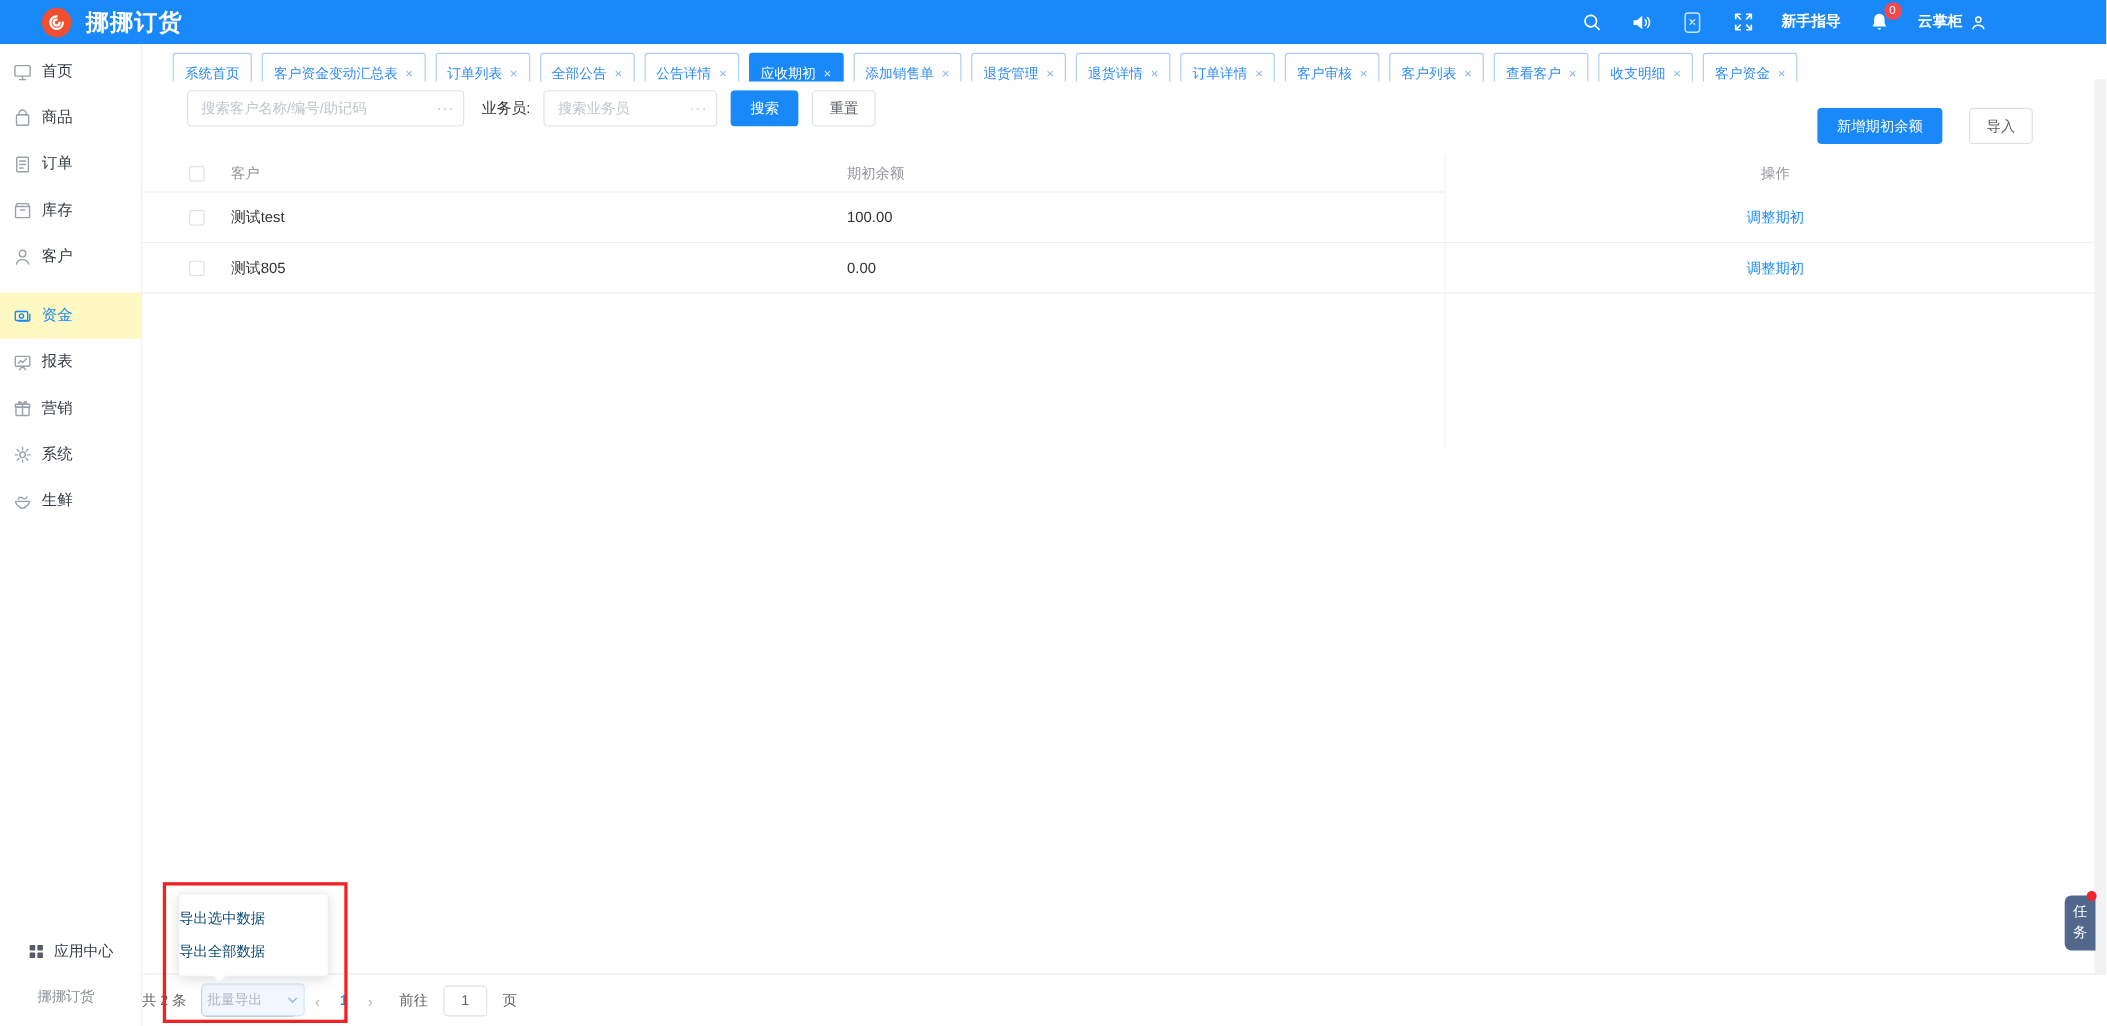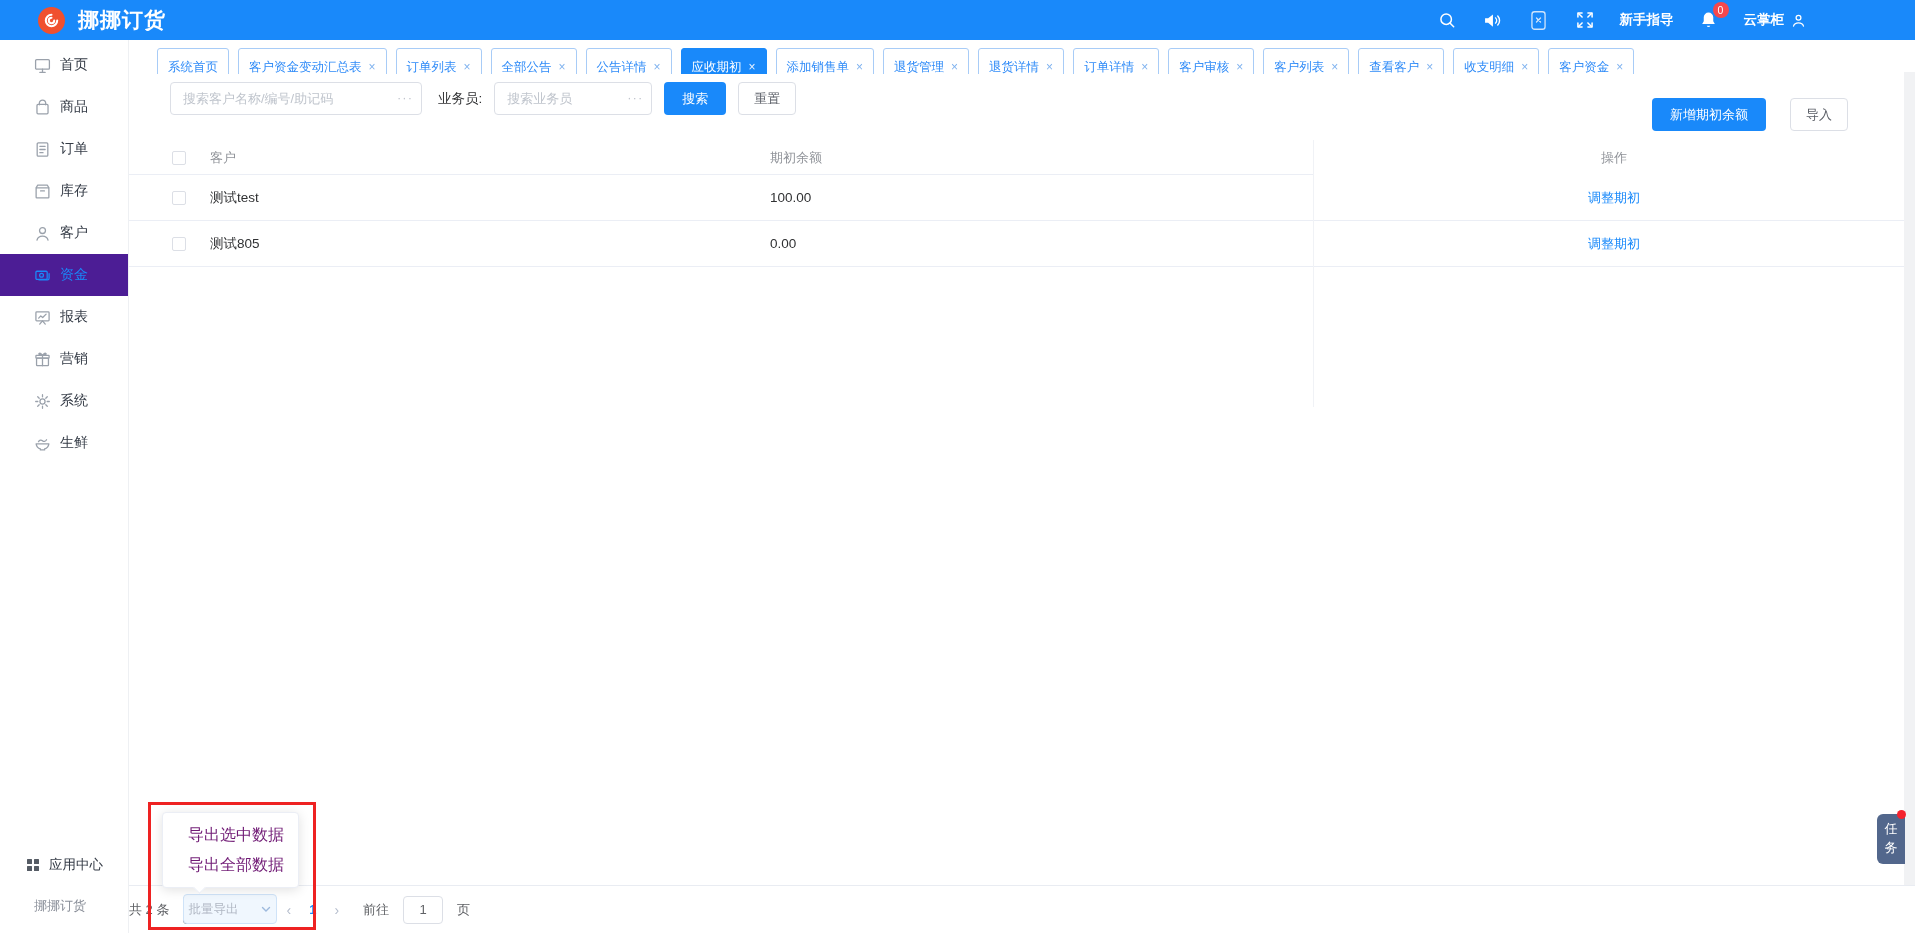--- a/index.html
+++ b/index.html
@@ -18,24 +18,24 @@
   .h-ic { width:22px; height:22px; display:flex; align-items:center; justify-content:center; cursor:pointer; }
   .bell-wrap { position:relative; }
   .badge { position:absolute; top:-7px; right:-9px; min-width:16px; height:16px; padding:0 4px;
     background:#f5484d; border-radius:9px; font-size:10.5px; line-height:16px; text-align:center; color:#fff; }
   .account { display:flex; align-items:center; gap:6px; cursor:pointer; }
 
   
   .sidebar { position:absolute; left:0; top:40px; width:129px; bottom:0; background:#fff;
     border-right:1px solid #eef0f3; z-index:20; }
   .side-list { padding-top:4px; }
-  .side-item { height:42px; display:flex; align-items:center; gap:9px; padding-left:34px;
+  .side-item { height:42px; display:flex; align-items:center; gap:9px; padding-left:12px;
     color:#333a45; font-size:14px; cursor:pointer; }
   .side-item .side-ic { color:#9aa1ab; display:flex; }
-  .side-item.active { background:#4c1d95; color:#1989fa; }
+  .side-item.active { background:#fef9c3; color:#1989fa;margin-top:12px; }
   .side-item.active .side-ic { color:#1989fa; }
   .side-bottom { position:absolute; bottom:0; left:0; width:100%; padding-bottom:12px; }
   .app-center { height:40px; display:flex; align-items:center; gap:9px; padding-left:26px;
     font-size:13.5px; color:#333a45; cursor:pointer; }
   .app-center .side-ic { color:#555b64; display:flex; }
   .side-brand { padding:12px 0 6px 34px; color:#8a8f99; font-size:13px; }
 
   
   .content { position:absolute; left:129px; top:40px; right:0; bottom:0; background:#fff; }
 
@@ -90,22 +90,22 @@
   .goto-input { width:40px; height:28px; border:1px solid #dcdfe6; border-radius:4px;
     text-align:center; font-size:13px; color:#606266; outline:none; font-family:inherit; }
 
   
   .export-btn { position:absolute; left:54px; bottom:9px; width:94px; height:30px;
     background:#f0f7fe; border:1px solid #cfe3f8; border-radius:4px; display:flex;
     align-items:center; justify-content:center; gap:21px; font-size:12.5px; color:#b0b7c3; cursor:pointer; }
   .export-pop { position:absolute; left:33px; top:772px; width:137px; background:#fff;
     border:1px solid #ebeef5; border-radius:4px; box-shadow:0 2px 12px rgba(0,0,0,.12);
     padding:7px 0; z-index:40; }
-  .export-pop .pop-item { height:30px; line-height:30px; padding-left:25px; font-size:16px;
-    color:#701a75; cursor:pointer; white-space:nowrap; }
+  .export-pop .pop-item { height:30px; line-height:30px; font-size:13px;
+    color:#0c4a6e; cursor:pointer; white-space:nowrap; }
   .pop-arrow { position:absolute; left:66px; top:843px; width:9px; height:9px; background:#fff;
     transform:rotate(45deg); border-right:1px solid #ebeef5; border-bottom:1px solid #ebeef5; z-index:41; }
 
   
   .red-rect { position:absolute; left:148px; top:802px; width:168px; height:128px;
     border:3px solid #ee2222; z-index:50; pointer-events:none; }
 
   
   .scroll-strip { position:absolute; right:0; top:72px; bottom:48px; width:11px; background:#f1f2f4; z-index:5; }
   .task-tab { position:absolute; right:10px; top:814px; width:28px; height:50px; background:#52678c;

